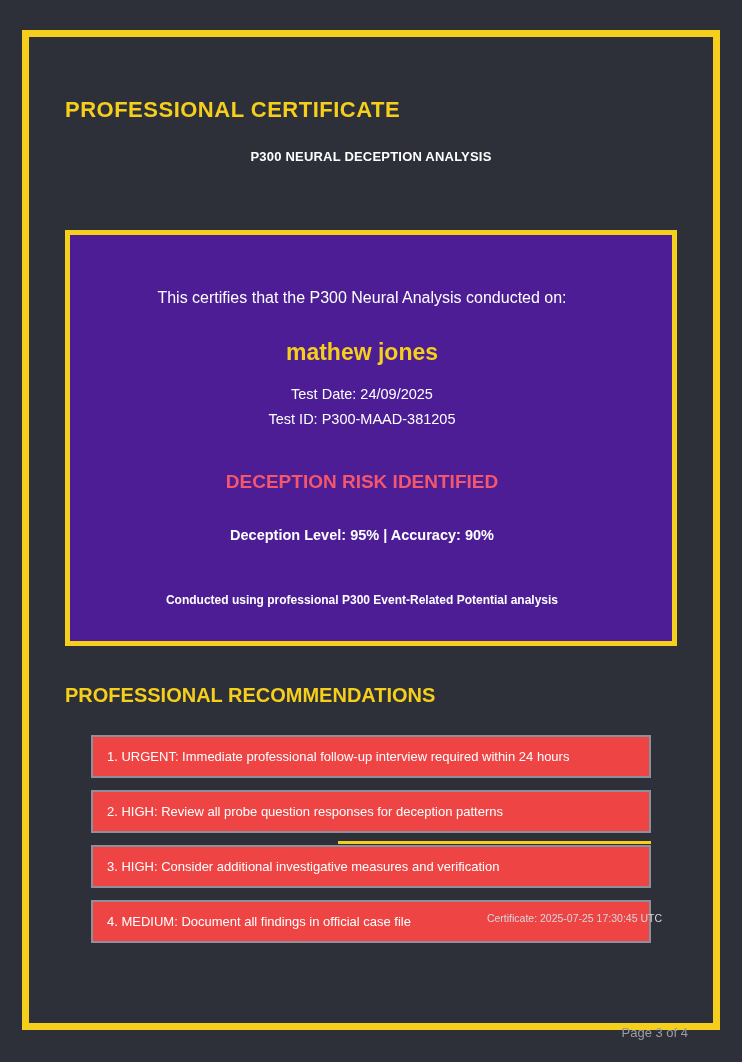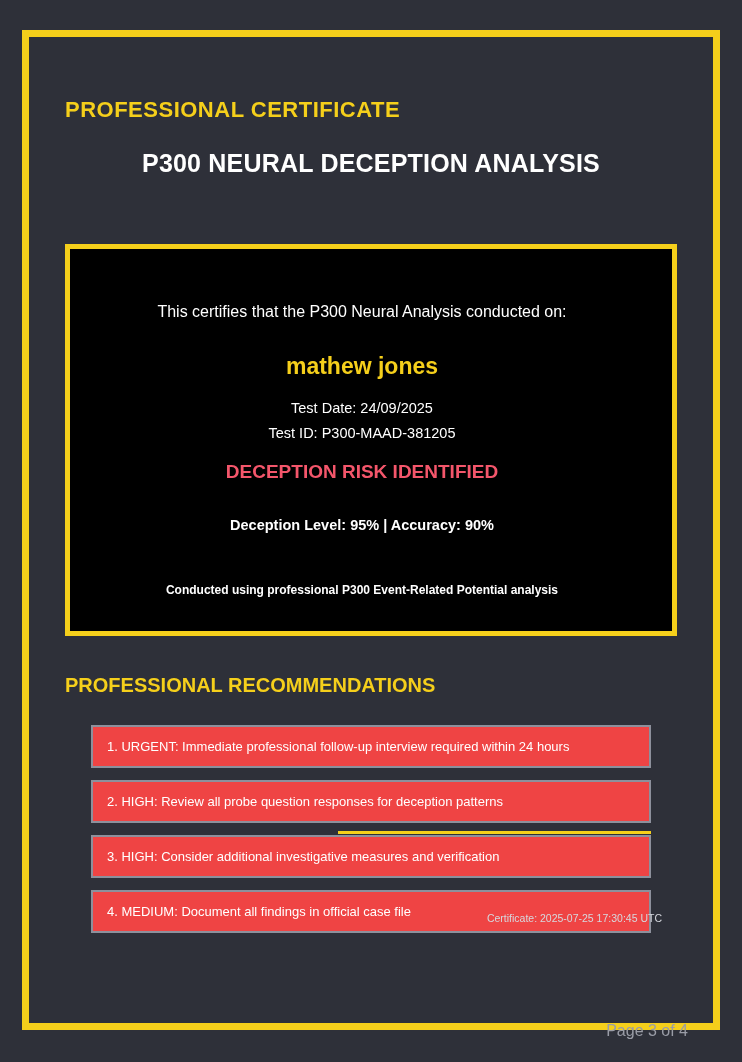--- a/index.html
+++ b/index.html
@@ -42,31 +42,31 @@
     text-align: left;
     color: #f5cf1b;
     font-size: 22px;
     font-weight: bold;
     letter-spacing: 0.5px;
     margin-top: 34px;
   }
   .cert-subtitle {
     text-align: center;
     color: #ffffff;
-    font-size: 25px;
+    font-size: 13px;
     font-weight: bold;
     margin-top: 26px;
     letter-spacing: 0.2px;
   }
   .inner-box {
     margin-top: 66px;
     border: 5px solid #f5cf1b;
     box-sizing: border-box;
     padding: 40px 44px 34px 26px;
-    background: #000000;
+    background: #4c1d95;
   }
   .certifies {
     text-align: center;
     color: #ffffff;
     font-size: 16px;
     margin-top: 14px;
   }
   .subject-name {
     text-align: center;
     color: #f5cf1b;
@@ -81,21 +81,21 @@
     margin-top: 20px;
   }
   .meta-line.second {
     margin-top: 9px;
   }
   .risk-status {
     text-align: center;
     color: #f4566b;
     font-size: 19px;
     font-weight: bold;
-    margin-top: 20px;
+    margin-top: 44px;
   }
   .levels {
     text-align: center;
     color: #ffffff;
     font-size: 14.5px;
     font-weight: bold;
     margin-top: 34px;
   }
   .method-note {
     text-align: center;
@@ -138,21 +138,21 @@
     top: 912px;
     color: #d6d8de;
     font-size: 10.5px;
     text-align: right;
   }
   .page-number {
     position: absolute;
     right: 54px;
     bottom: 22px;
     color: #9a9ca6;
-    font-size: 16px;
+    font-size: 13px;
   }
 </style>
 </head>
 <body>
 
 <div class="page">
   <div class="outer-frame">
     <div class="content">
 
       <div class="cert-title">PROFESSIONAL CERTIFICATE</div>

